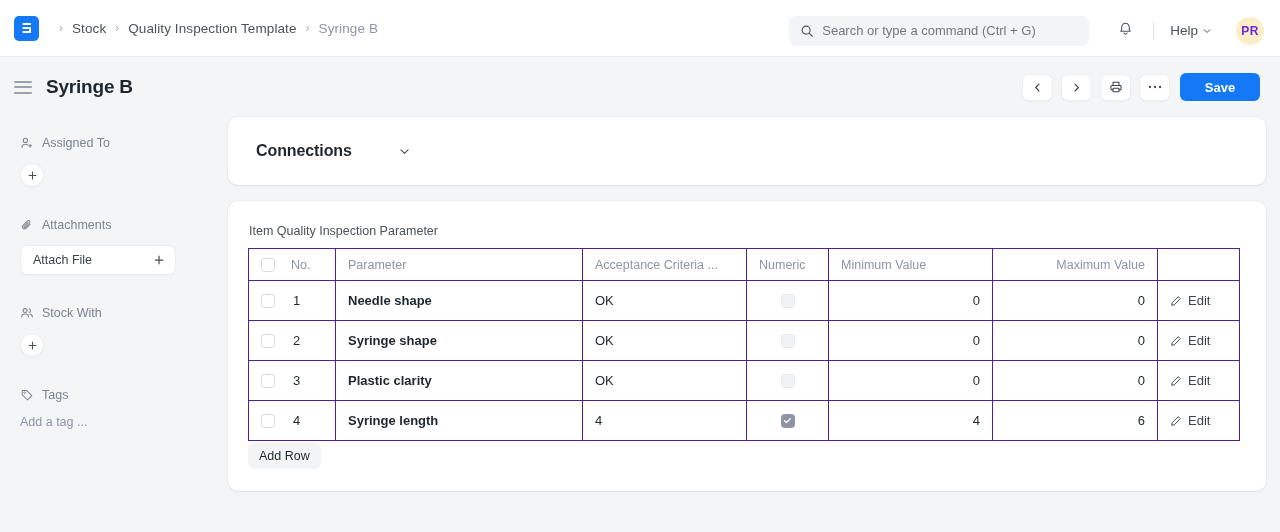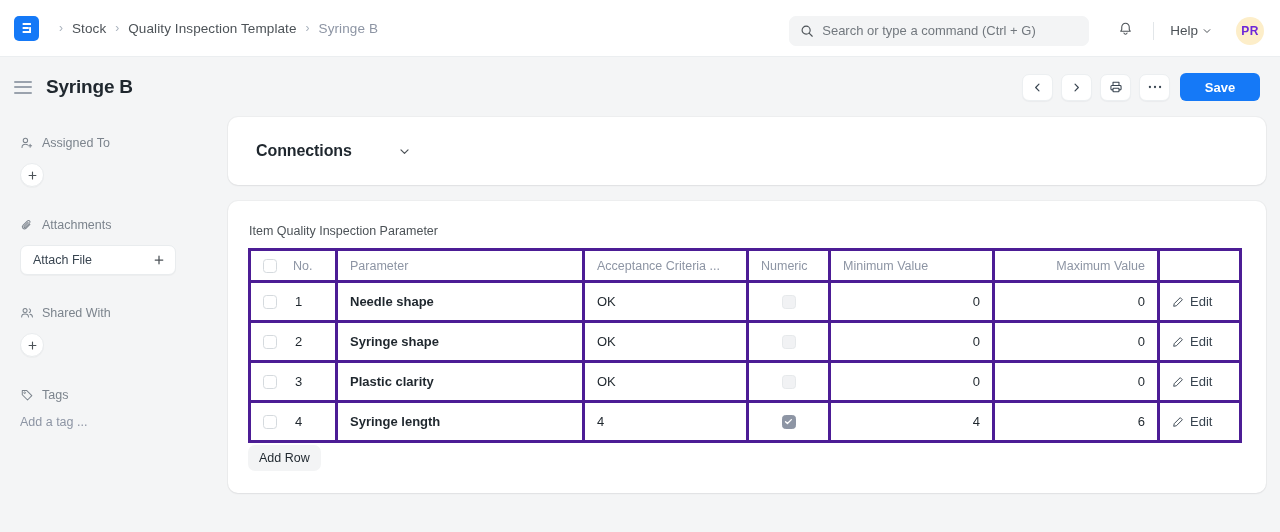--- a/index.html
+++ b/index.html
@@ -159,21 +159,21 @@
   .connections-title {
     font-size: 16px; font-weight: 700; color: #1f272e; letter-spacing: -.1px;
   }
   .chev { margin-left: 14px; display: flex; cursor: pointer; }
 
   .card-grid { padding: 20px 20px 22px 20px; }
   .grid-label { font-size: 12.5px; color: #4c5257; margin: 3px 0 10px 1px; }
 
   table.grid { width: 991px; border-collapse: collapse; table-layout: fixed; }
   table.grid th, table.grid td {
-    border: 3px solid #4c1d95;
+    border: 1px solid #4c1d95;
     font-weight: 400; font-size: 13px;
     vertical-align: middle;
   }
   table.grid thead th {
     height: 32px; color: #8d95a4; font-size: 12.5px;
     background: #ffffff; padding: 0 12px; text-align: left;
   }
   table.grid thead th:first-child { border-top-left-radius: 8px; }
   table.grid thead th:last-child { border-top-right-radius: 8px; }
   table.grid tbody td { height: 40px; padding: 0 12px; color: #1f272e; }
@@ -369,21 +369,21 @@
 
     <div class="side-group g2">
       <div class="side-label">
         <span class="sl-icon">
           <svg width="14" height="14" viewBox="0 0 16 16" fill="none" aria-hidden="true">
             <circle cx="5.8" cy="5.2" r="2.3" stroke="#7c848d" stroke-width="1.15"></circle>
             <path d="M1.9 12.6c0-2.1 1.7-3.4 3.9-3.4s3.9 1.3 3.9 3.4" stroke="#7c848d" stroke-width="1.15" stroke-linecap="round"></path>
             <path d="M10.6 3.3a2.2 2.2 0 0 1 0 4.1M11.4 9.5c1.6.2 2.8 1.4 2.8 3.1" stroke="#7c848d" stroke-width="1.15" stroke-linecap="round"></path>
           </svg>
         </span>
-        <span>Shared With</span>
+        <span>Stock With</span>
       </div>
       <div class="plus-circle">
         <span style="display:flex">
           <svg width="11" height="11" viewBox="0 0 12 12" fill="none" aria-hidden="true">
             <path d="M6 2.3v7.4M2.3 6h7.4" stroke="#4c5257" stroke-width="1.25" stroke-linecap="round"></path>
           </svg>
         </span>
       </div>
     </div>
 

